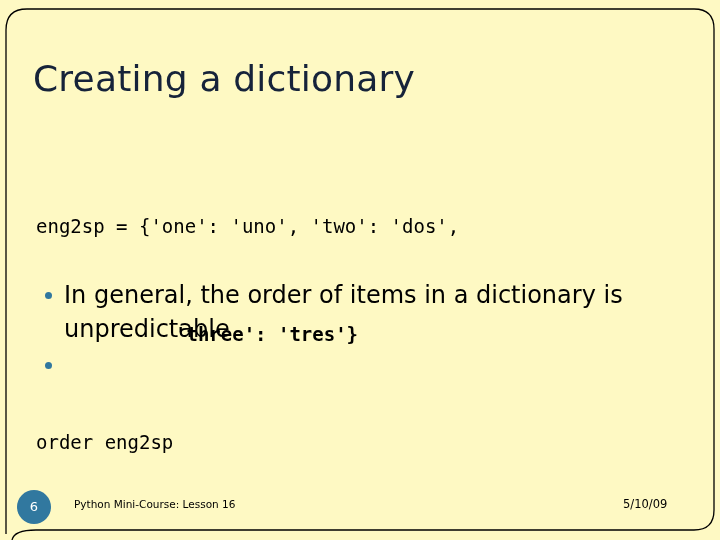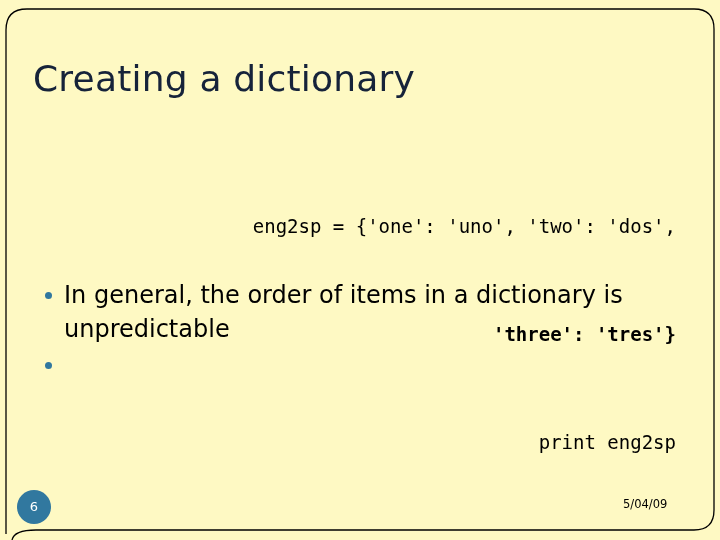--- a/index.html
+++ b/index.html
@@ -52,21 +52,20 @@
     top: 136px;
     width: 640px;
     font-family: "DejaVu Sans Mono", monospace;
     font-size: 19px;
     line-height: 36px;
     color: #000000;
     white-space: pre;
   }
   .code-line {
     white-space: pre;
-    text-align: right;
   }
   .code-line.indent {
     padding-left: 139px;
     font-weight: bold;
   }
 
   
   .bullets {
     position: absolute;
     left: 40px;
@@ -146,31 +145,32 @@
              Q 714 530 694 530
              L 36 530
              Q 14 530 12 540" fill="none" stroke="#000000" stroke-width="1.3"></path>
   </svg>
 
   <div class="slide-title">Creating a dictionary</div>
 
   <div class="code-block">
     <div class="code-line">eng2sp = {'one': 'uno', 'two': 'dos',</div>
     <div class="code-line indent">'three': 'tres'}</div>
-    <div class="code-line">print eng2sp</div>
+    <div class="code-line">order eng2sp</div>
   </div>
 
   <ul class="bullets">
     <li class="bullet-item">
       <span class="bullet-dot"></span>
       <span>In general, the order of items in a dictionary is unpredictable</span>
     </li>
     <li class="bullet-item">
       <span class="bullet-dot"></span>
     </li>
   </ul>
 
   <div class="footer-circle">6</div>
 
+  <div class="footer-text">Python Mini-Course: Lesson 16</div>
 
-  <div class="footer-date">5/04/09</div>
+  <div class="footer-date">5/10/09</div>
 
 </div>
 
 </body></html>

